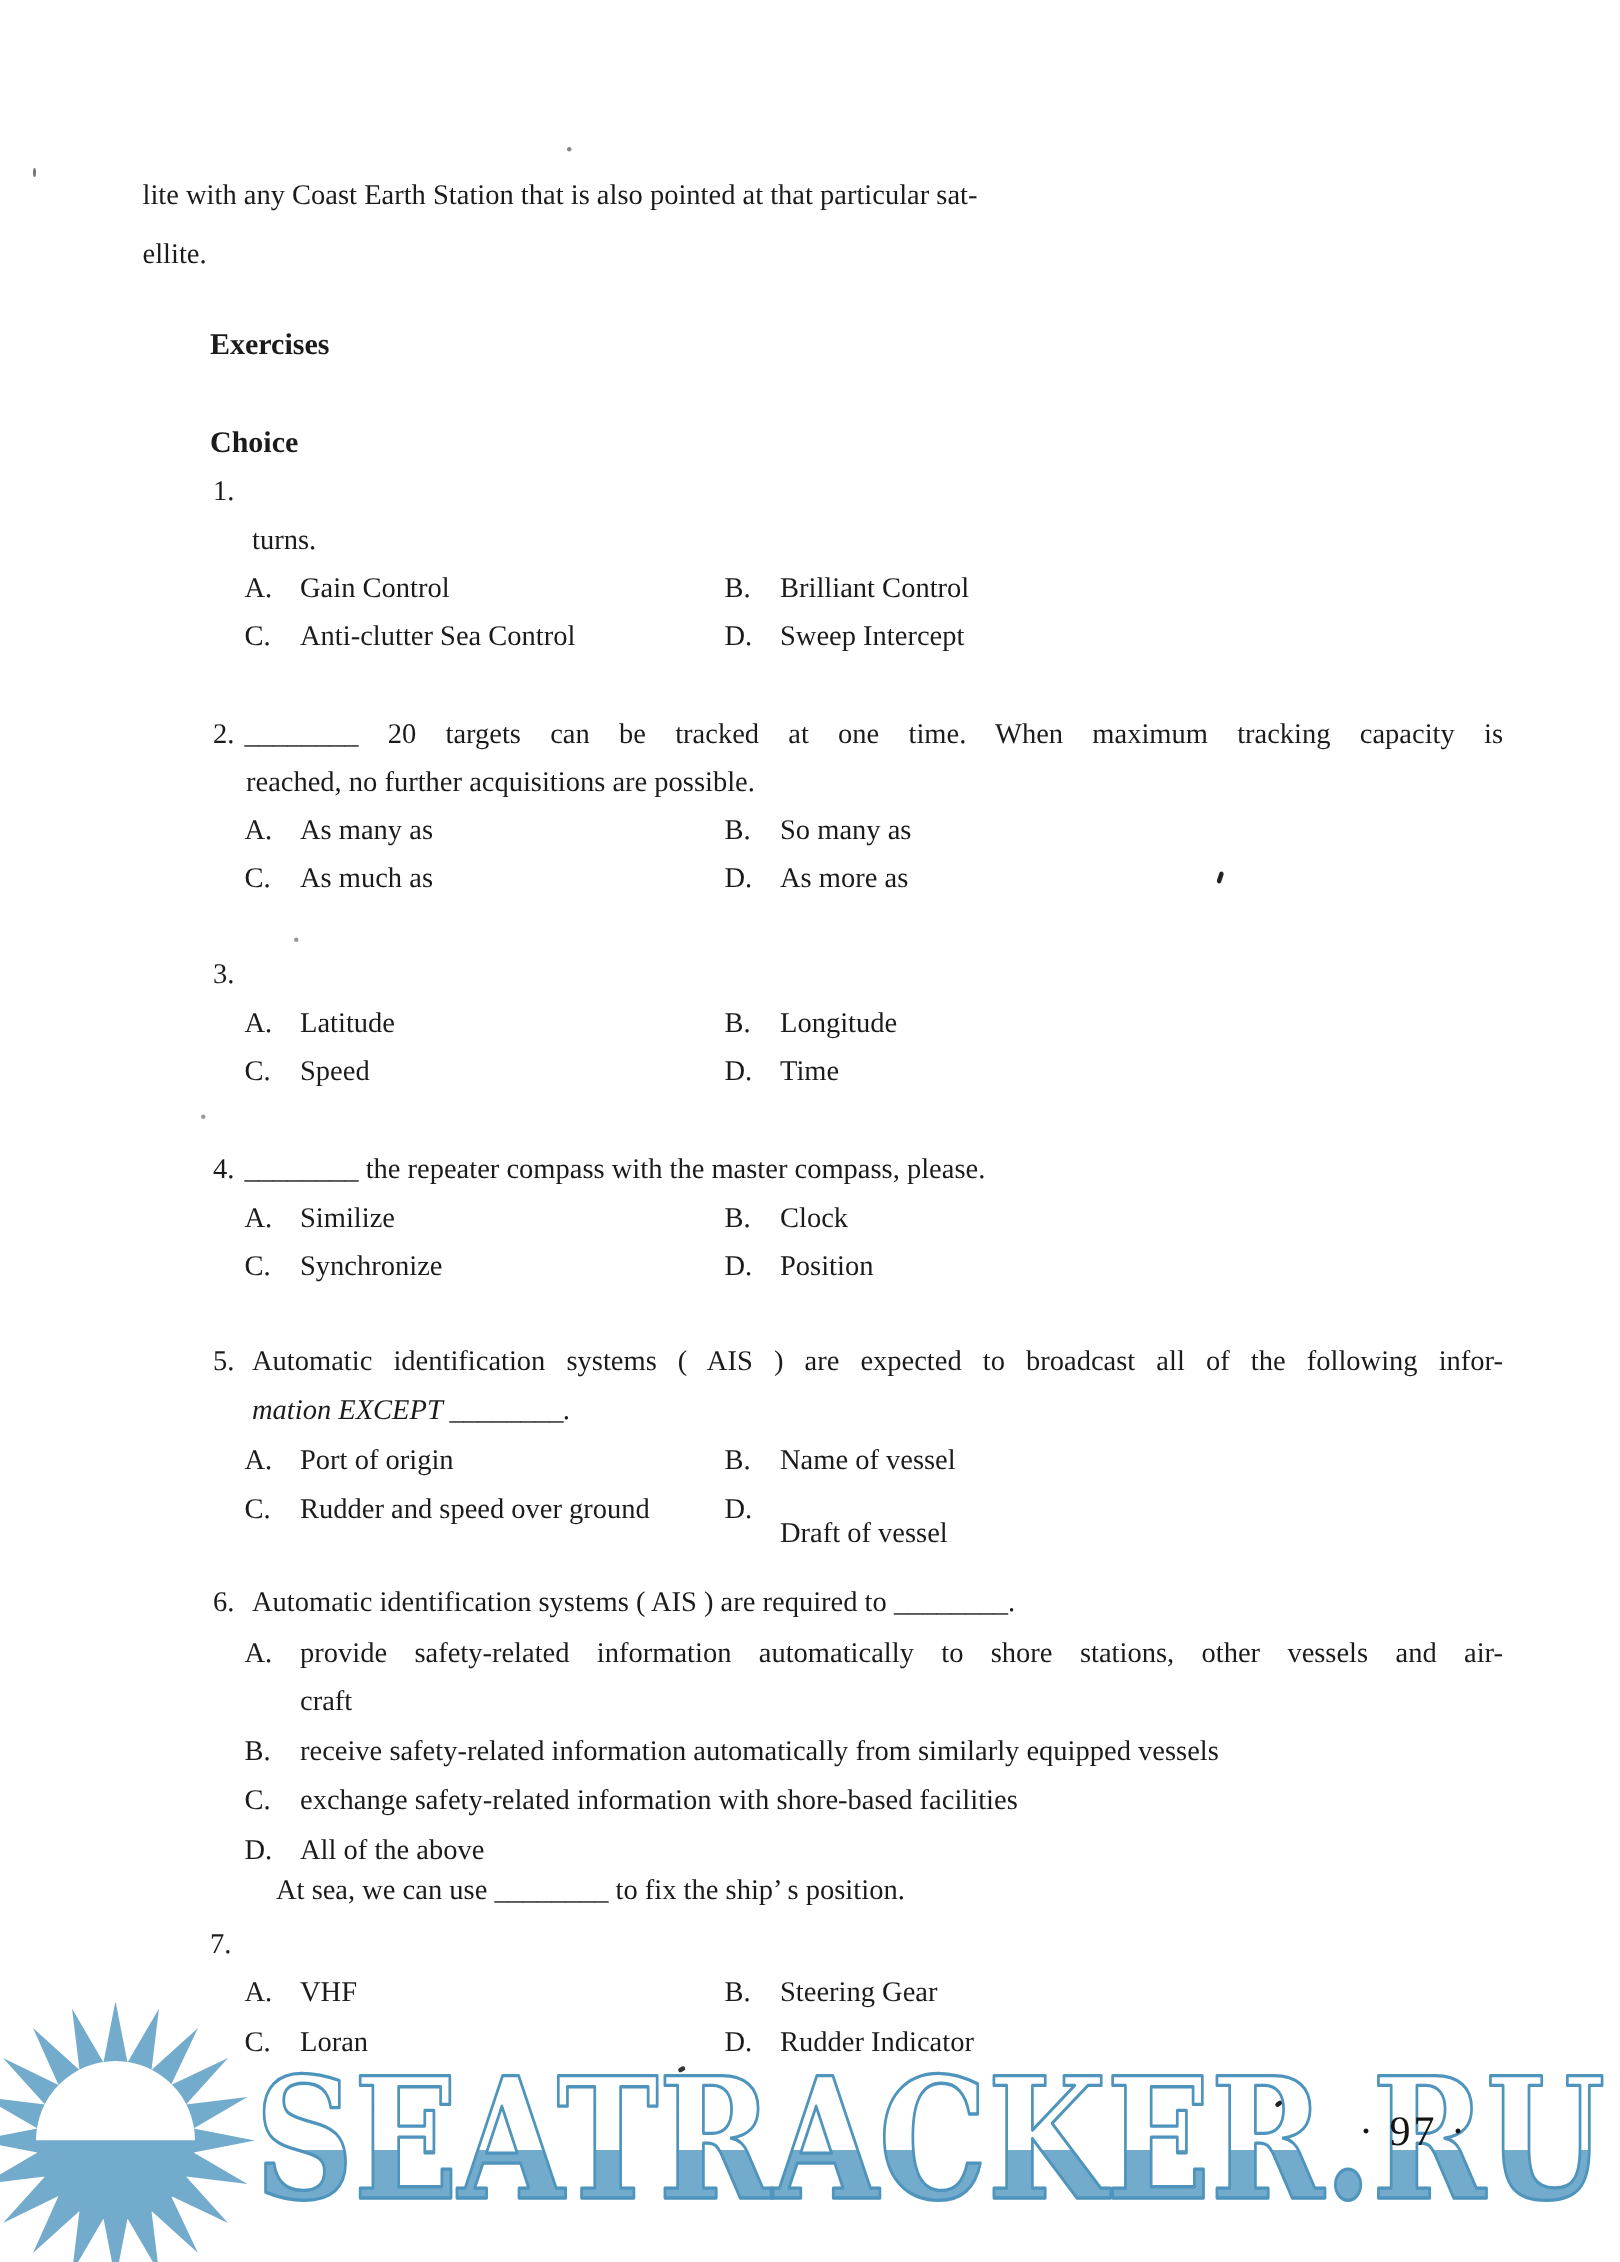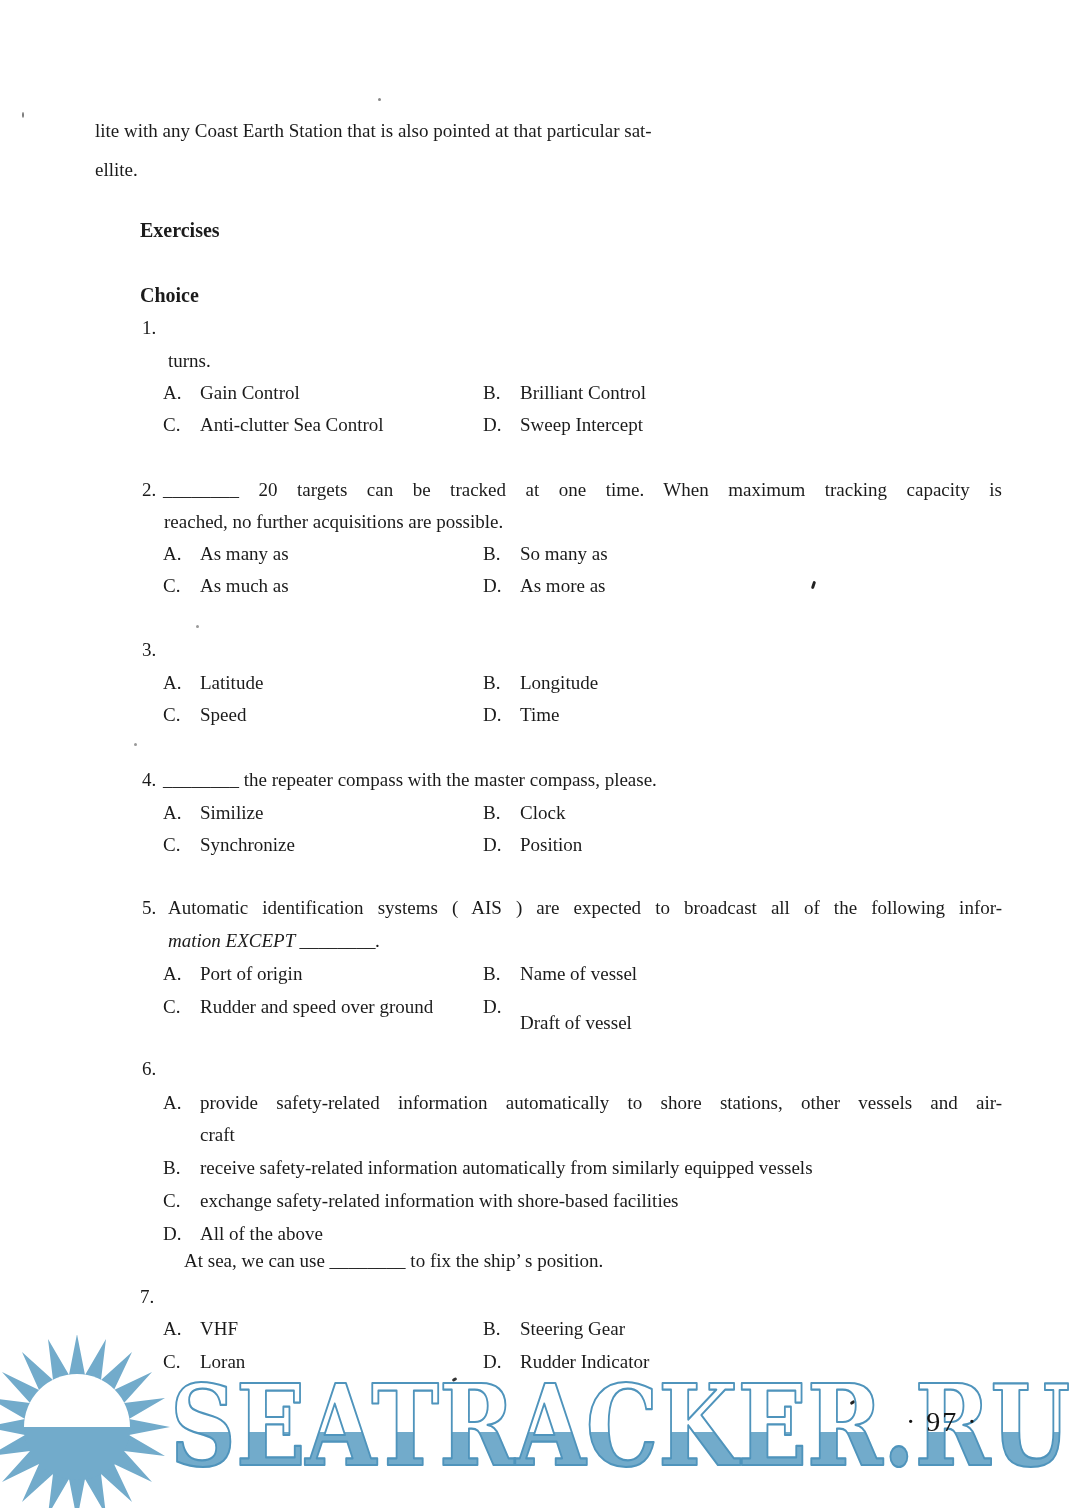--- a/index.html
+++ b/index.html
@@ -78,20 +78,21 @@
   <div class="abs" style="left:163px;top:961px;">A.</div>
   <div class="abs" style="left:200px;top:961px;">Port of origin</div>
   <div class="abs" style="left:483px;top:961px;">B.</div>
   <div class="abs" style="left:520px;top:961px;">Name of vessel</div>
   <div class="abs" style="left:163px;top:994px;">C.</div>
   <div class="abs" style="left:200px;top:994px;">Rudder and speed over ground</div>
   <div class="abs" style="left:483px;top:994px;">D.</div>
   <div class="abs" style="left:520px;top:994px;margin-top:16px;">Draft of vessel</div>
 
   <div class="abs" style="left:142px;top:1056px;">6.</div>
+  <div class="abs" style="left:168px;top:1056px;">Automatic identification systems ( AIS ) are required to ________.</div>
   <div class="abs" style="left:163px;top:1090px;">A.</div>
   <div class="abs just" style="left:200px;top:1090px;width:802px;">provide safety-related information automatically to shore stations, other vessels and air-</div>
   <div class="abs" style="left:200px;top:1122px;">craft</div>
   <div class="abs" style="left:163px;top:1155px;">B.</div>
   <div class="abs" style="left:200px;top:1155px;">receive safety-related information automatically from similarly equipped vessels</div>
   <div class="abs" style="left:163px;top:1188px;">C.</div>
   <div class="abs" style="left:200px;top:1188px;">exchange safety-related information with shore-based facilities</div>
   <div class="abs" style="left:163px;top:1221px;">D.</div>
   <div class="abs" style="left:200px;top:1221px;">All of the above</div>
 

